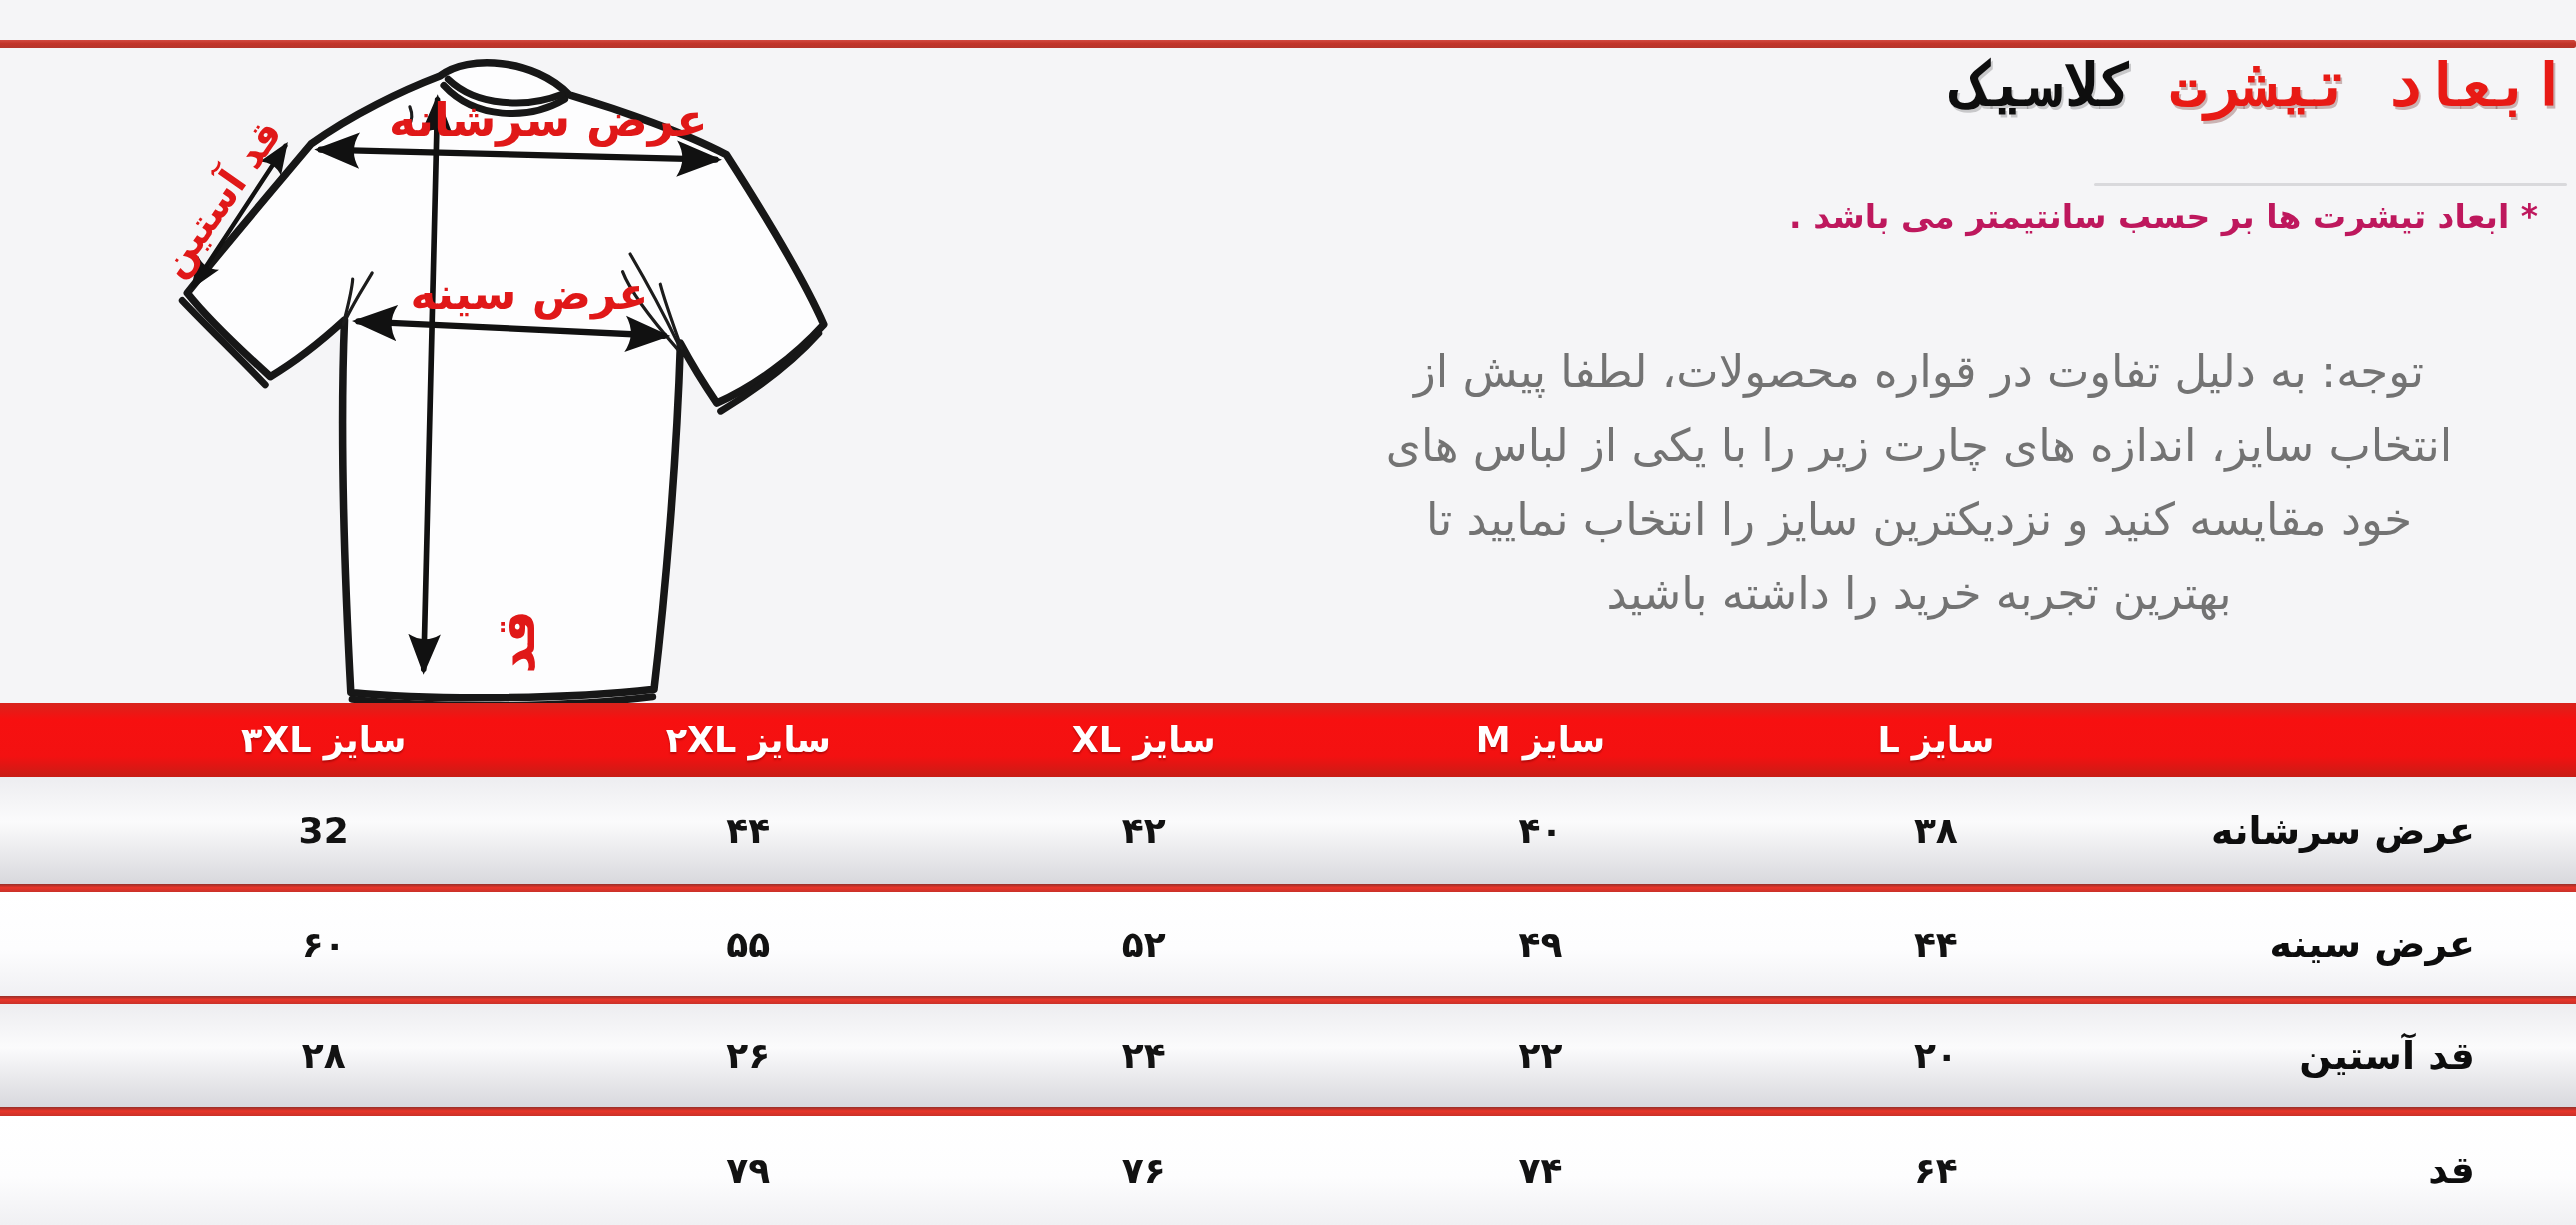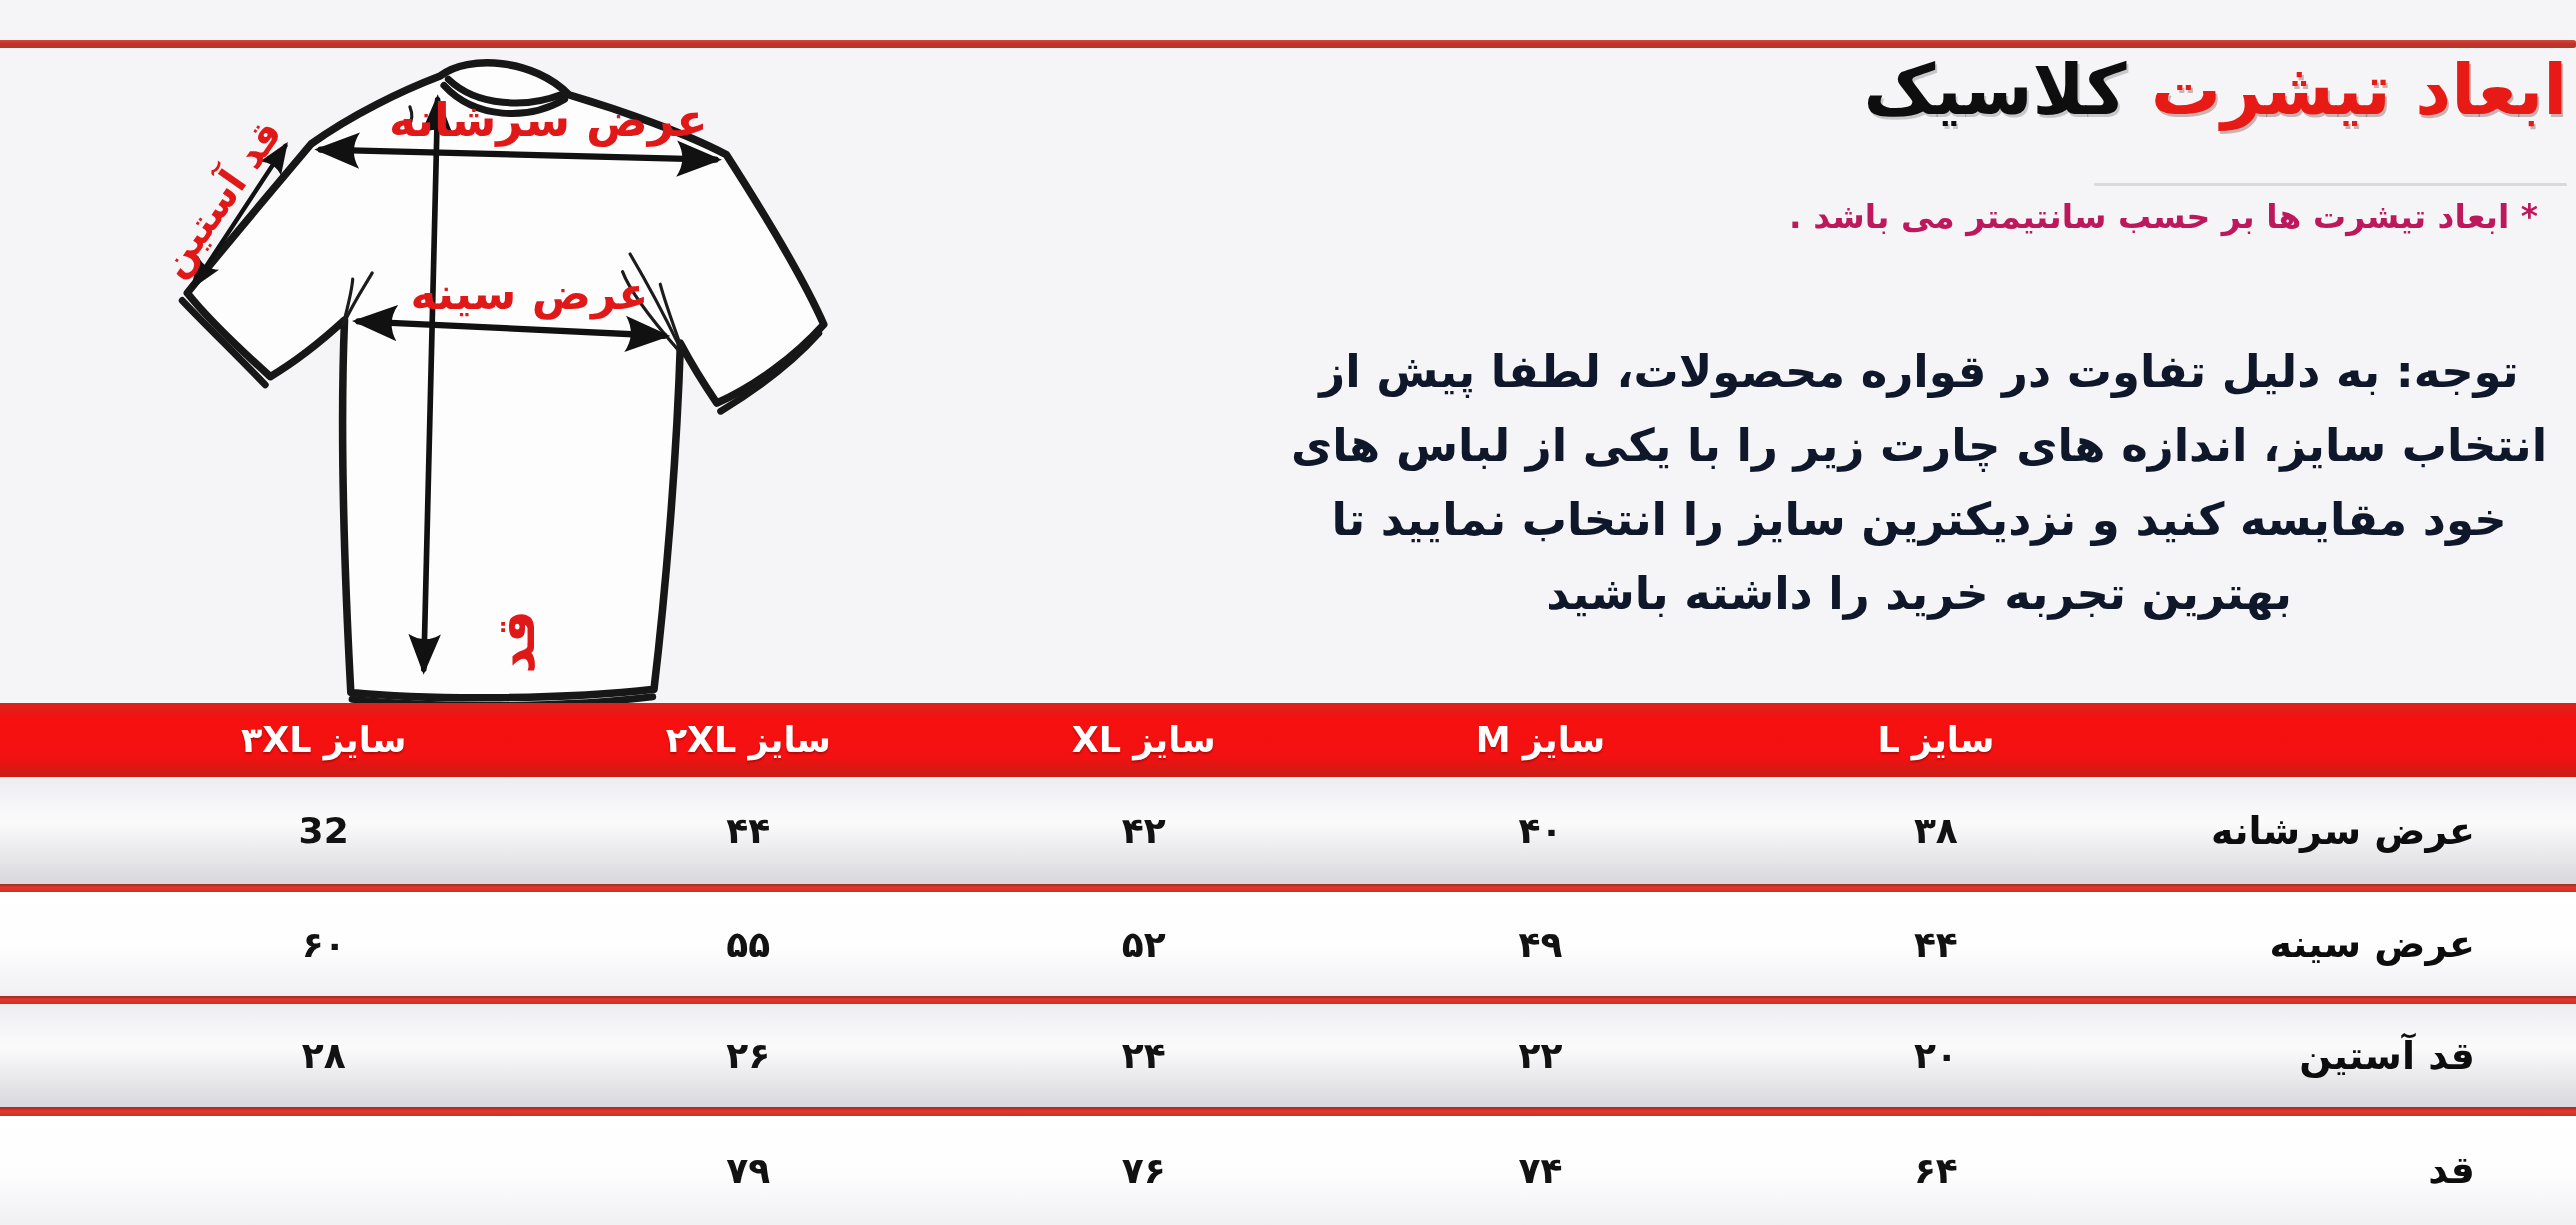--- a/index.html
+++ b/index.html
@@ -17,40 +17,41 @@
     position:absolute;left:0;top:40px;width:100%;height:8.2px;
     background:linear-gradient(180deg,#d24a41 0%,#c23429 45%,#b5352c 100%);
     border-radius:0 2.5px 2.5px 0;
   }
   
   .title{
     position:absolute;top:31px;right:8.8px;left:1163px;
     text-align:left; 
     direction:rtl;
     font-weight:bold;
-    font-size:70px;
+    font-size:60px;
     line-height:119px;
     white-space:nowrap;
     text-align:right;
+    font-family:Liberation Mono, monospace;
   }
   .title .red{color:#e81a15;text-shadow:1.9px 2.5px 0 rgba(90,8,4,0.28);}
   .title .black{color:#0e0e0e;text-shadow:1.9px 2.5px 0 rgba(0,0,0,0.18);}
   .title-underline{
     position:absolute;top:152px;right:0;width:473px;height:3.1px;
     background:#d9d9dc;border-radius:1.9px;
   }
   .note{
     position:absolute;top:197px;right:38px;
     font-size:33px;font-weight:bold;color:#be185d;
     direction:rtl;white-space:nowrap;
   }
   .para{
     position:absolute;top:335px;right:28px;width:1258px;
     direction:rtl;text-align:center;
-    font-size:45px;font-weight:bold;color:#0f172a;
+    font-size:45px;font-weight:normal;color:#737373;
     line-height:74px;
   }
   .para div{white-space:nowrap;}
   
   .diagram{position:absolute;left:25px;top:40px;width:1107px;height:667px;}
   .diagram svg{width:100%;height:100%;}
   .d-outline{fill:#fdfdfe;stroke:#171717;stroke-width:12;stroke-linejoin:round;stroke-linecap:round;}
   .d-stroke{fill:none;stroke:#171717;stroke-width:11;stroke-linecap:round;}
   .d-thin{fill:none;stroke:#1c1c1c;stroke-width:5;stroke-linecap:round;}
   .d-arrow{fill:none;stroke:#111;stroke-linecap:round;}

